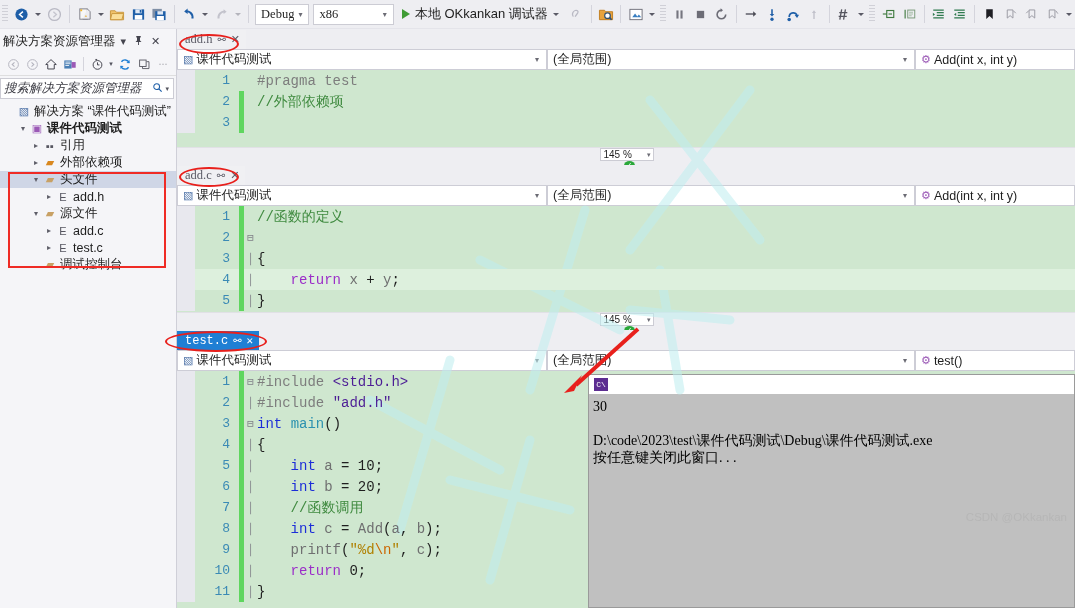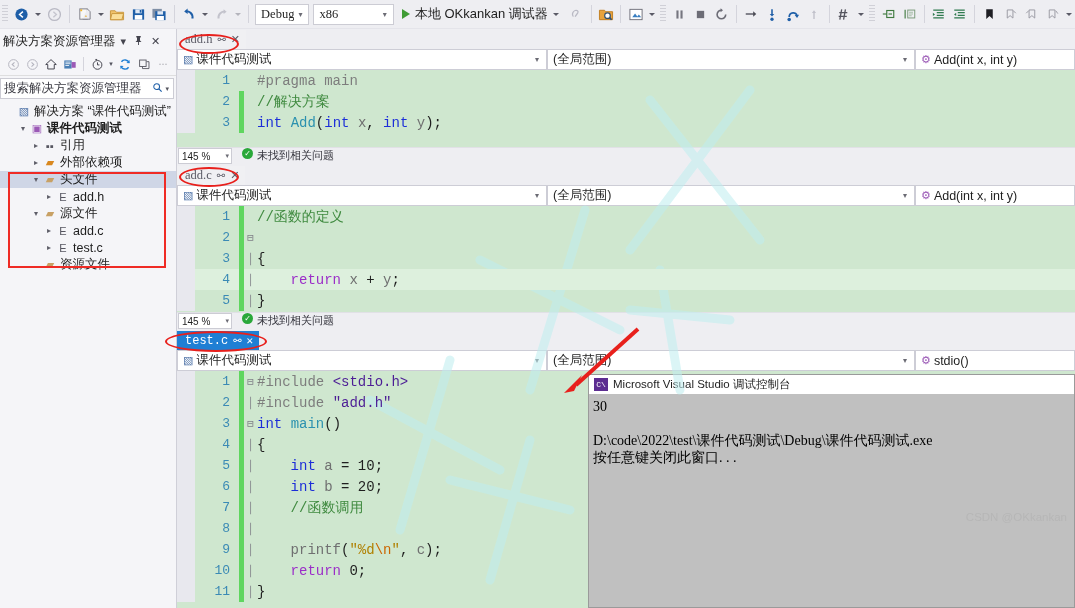--- a/index.html
+++ b/index.html
@@ -49,21 +49,21 @@
     font-size: 12.5px; color: #1e1e1e; }
   .lp-title .t { white-space: nowrap; overflow: hidden; }
   .lp-title .ico { margin-left: 2px; color: #44444e; font-size: 11px; padding: 0 3px; }
   .lp-tools { height: 23px; display: flex; align-items: center; gap: 1px; padding-left: 4px;
     border-bottom: 1px solid #dededf; }
   .lp-tools .ti { width: 18px; height: 18px; display: flex; align-items: center;
     justify-content: center; font-size: 11px; color: #55555f; }
   .lp-search { height: 21px; margin: 2px 2px 2px 0; display: flex; align-items: center;
     background: #fff; border: 1px solid #ccccd4; padding: 0 2px 0 3px; }
   .lp-search .ph { font-size: 12.5px; color: #3a3a42; white-space: nowrap;
-    overflow: hidden; flex: 1; }
+    overflow: hidden; flex: 1; font-style: italic; }
   .tree { padding-top: 2px; font-size: 12.5px; }
   .tnode { display: flex; align-items: center; height: 17px; white-space: nowrap; }
   .tnode.sel { background: #cfd6e6; }
   .tw { width: 12px; text-align: center; color: #5e5e68; font-size: 8px; flex: none; }
   .tw.empty { color: transparent; }
   .ticon { width: 16px; text-align: center; flex: none; font-size: 11px; }
   .tlabel { padding-left: 2px; }
   .tlabel.b { font-weight: bold; }
 
   
@@ -103,22 +103,22 @@
   .ty { color: #2b91af; }
   .cm { color: #3f8a3f; }
   .pp { color: #7d7d7d; }
   .str { color: #4c1d95; }
   .strq { color: #b08000; }
   .esc { color: #cc6600; }
   .fn { color: #6f6f70; }
   .vr { color: #6f6f70; }
   .num { color: #1f1f1f; }
 
-  .statusbar { height: 18px; display: flex; 
-    background: #eeeef2; border-top: 1px solid #e1e1e6; }
+  .statusbar { height: 18px; display: flex; align-items: center;
+    background: #eeeef2; border-top: 1px solid #e1e1e6; flex-direction: column; }
   .zoombox { width: 54px; height: 16px; margin-left: 1px; background: #fff;
     border: 1px solid #ccccd4; display: flex; align-items: center; padding: 0 2px 0 3px;
     font-size: 10px; color: #1e1e1e; }
   .zoombox .cc { margin-left: auto; font-size: 7px; color: #6b6b74; }
   .okdot { width: 11px; height: 11px; border-radius: 50%; background: #2aa83a;
     color: #fff; font-size: 8px; display: flex; align-items: center;
     justify-content: center; margin: 0 4px 0 10px; }
   .sb-text { font-size: 11px; color: #33333c; }
 
   
@@ -475,21 +475,21 @@
           <span class="tlabel">add.c</span>
         </div>
         <div class="tnode" style="padding-left: 43px;">
           <span class="tw">▸</span>
           <span class="ticon" style="color: rgb(85, 85, 95);">὜E</span>
           <span class="tlabel">test.c</span>
         </div>
         <div class="tnode" style="padding-left: 30px;">
           <span class="tw empty">▸</span>
           <span class="ticon" style="color: rgb(200, 161, 101);">▰</span>
-          <span class="tlabel">资源文件</span>
+          <span class="tlabel">调试控制台</span>
         </div>
       </div>
   </div>
 
   <div class="pane" id="pane0" style="top:29px; width:898px; height:136px;">
       <div class="tabstrip">
         <div class="tab">
           <span>add.h</span>
           <span class="pin">⚯</span>
           <span class="x">✕</span>
@@ -509,35 +509,34 @@
           <span class="nb-icon" style="color: rgb(155, 89, 182);">⚙</span>
           <span class="lbl">Add(int x, int y)</span>
         </div>
       </div>
       <div class="code" style="height: 77px;">
         <div class="cline">
           <div class="gutter"></div>
           <div class="lnum">1</div>
           <div class="chgbar"></div>
           <div class="fold"></div>
-          <div class="ctext"><span class="pp">#pragma main</span></div>
+          <div class="ctext"><span class="pp">#pragma test</span></div>
         </div>
         <div class="cline">
           <div class="gutter"></div>
           <div class="lnum">2</div>
           <div class="chgbar g"></div>
           <div class="fold"></div>
-          <div class="ctext"><span class="cm">//解决方案</span></div>
+          <div class="ctext"><span class="cm">//外部依赖项</span></div>
         </div>
         <div class="cline">
           <div class="gutter"></div>
           <div class="lnum">3</div>
           <div class="chgbar g"></div>
           <div class="fold"></div>
-          <div class="ctext"><span class="k">int</span> <span class="ty">Add</span>(<span class="k">int</span> <span class="vr">x</span>, <span class="k">int</span> <span class="vr">y</span>);</div>
         </div>
       </div>
       <div class="statusbar">
         <div class="zoombox">
           <span>145 %</span>
           <span class="cc">▾</span>
         </div>
         <span class="okdot">✓</span>
         <span class="sb-text">未找到相关问题</span>
       </div>
@@ -625,21 +624,21 @@
           <span class="nb-icon" style="color: rgb(74, 111, 165);">▧</span>
           <span class="lbl">课件代码测试</span>
           <span class="cc">▾</span>
         </div>
         <div class="nb" style="width: 368px;">
           <span class="lbl">(全局范围)</span>
           <span class="cc">▾</span>
         </div>
         <div class="nb" style="flex: 1 1 0%;">
           <span class="nb-icon" style="color: rgb(155, 89, 182);">⚙</span>
-          <span class="lbl">stdio()</span>
+          <span class="lbl">test()</span>
         </div>
       </div>
       <div class="code" style="height: 237px;">
         <div class="cline">
           <div class="gutter"></div>
           <div class="lnum">1</div>
           <div class="chgbar g"></div>
           <div class="fold">⊟</div>
           <div class="ctext"><span class="pp">#include</span> <span class="str">&lt;stdio.h&gt;</span></div>
         </div>
@@ -683,20 +682,21 @@
           <div class="lnum">7</div>
           <div class="chgbar g"></div>
           <div class="fold">│</div>
           <div class="ctext">    <span class="cm">//函数调用</span></div>
         </div>
         <div class="cline">
           <div class="gutter"></div>
           <div class="lnum">8</div>
           <div class="chgbar g"></div>
           <div class="fold">│</div>
+          <div class="ctext">    <span class="k">int</span> <span class="vr">c</span> = <span class="fn">Add</span>(<span class="vr">a</span>, <span class="vr">b</span>);</div>
         </div>
         <div class="cline">
           <div class="gutter"></div>
           <div class="lnum">9</div>
           <div class="chgbar g"></div>
           <div class="fold">│</div>
           <div class="ctext">    <span class="fn">printf</span>(<span class="strq">"%d</span><span class="esc">\n</span><span class="strq">"</span>, <span class="vr">c</span>);</div>
         </div>
         <div class="cline">
           <div class="gutter"></div>
@@ -711,25 +711,24 @@
           <div class="chgbar g"></div>
           <div class="fold">│</div>
           <div class="ctext">}</div>
         </div>
       </div>
     </div>
 
   <div class="console" style="left:588px; top:374px; width:487px; height:234px;">
     <div class="con-title">
       <span class="con-ico">C\</span>
-      <span class="con-title-text">Microsoft Visual Studio 调试控制台</span>
     </div>
     <div class="con-body">30
 
-D:\code\2022\test\课件代码测试\Debug\课件代码测试.exe
+D:\code\2023\test\课件代码测试\Debug\课件代码测试.exe
 按任意键关闭此窗口. . .</div>
   </div>
 
   <svg class="wm" style="left:330px; top:60px; width:520px; height:548px;" viewBox="0 0 520 548">
     <g fill="none" stroke="#bfeef0" stroke-width="9" opacity="0.55" stroke-linecap="round">
       <path d="M420 30 L300 190 M320 40 L430 180"></path>
       <path d="M255 150 L200 330 M150 200 L290 270"></path>
       <path d="M120 300 L70 470 M40 340 L170 410"></path>
       <path d="M330 210 L350 330 M300 250 L400 260"></path>
       <path d="M200 380 L160 520 M120 420 L240 450"></path>

